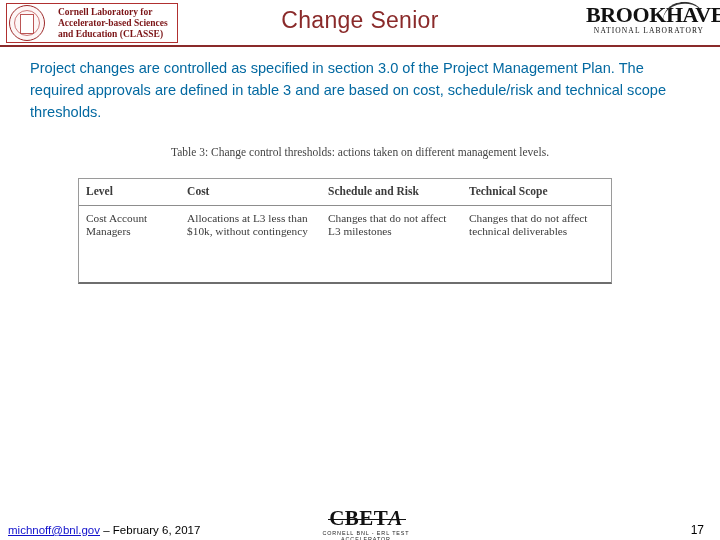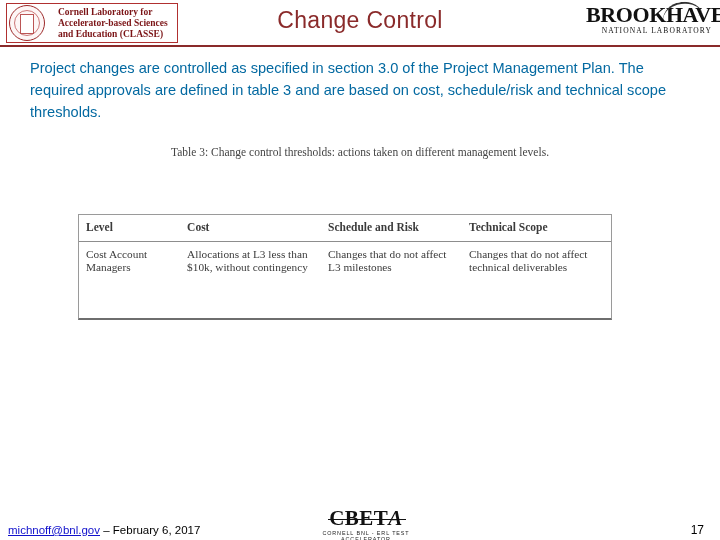--- a/index.html
+++ b/index.html
@@ -95,21 +95,20 @@
     font-weight: bold;
     letter-spacing: -0.4px;
     color: #111;
   }
   .bnl-sub {
     font-family: "Liberation Serif", serif;
     font-size: 7.5px;
     letter-spacing: 1.1px;
     color: #111;
     margin-top: 1px;
-    text-align: right;
   }
   .bnl-swoosh {
     position: absolute;
     right: 10px;
     top: -2px;
     width: 40px;
     height: 14px;
     border-top: 2px solid #333;
     border-radius: 50% / 100% 100% 0 0;
     transform: rotate(-8deg);
@@ -149,21 +148,20 @@
     position: absolute;
     left: 78px;
     top: 178px;
     width: 534px;
     border: 1px solid #9a9a9a;
     border-bottom: 2px solid #6e6e6e;
     box-sizing: border-box;
     font-family: "Liberation Serif", serif;
     color: #3b3b3b;
     background: #fff;
-    margin-top: 36px;
   }
   table.ct {
     width: 100%;
     border-collapse: collapse;
     table-layout: fixed;
   }
   table.ct th, table.ct td {
     vertical-align: top;
     padding: 6px 7px 8px 7px;
     font-size: 11.3px;
@@ -242,21 +240,21 @@
 
   <div class="cornell-logo">
     <div class="cornell-seal"></div>
     <div class="cornell-text">
       <div>Cornell Laboratory for</div>
       <div>Accelerator-based Sciences</div>
       <div>and Education (CLASSE)</div>
     </div>
   </div>
 
-  <div class="deck-title">Change Control</div>
+  <div class="deck-title">Change Senior</div>
 
   <div class="bnl-logo">
     <div class="bnl-swoosh"></div>
     <div class="bnl-word">BROOKHAVEN</div>
     <div class="bnl-sub">NATIONAL LABORATORY</div>
   </div>
 
   <div class="header-rule"></div>
 </div>
 

